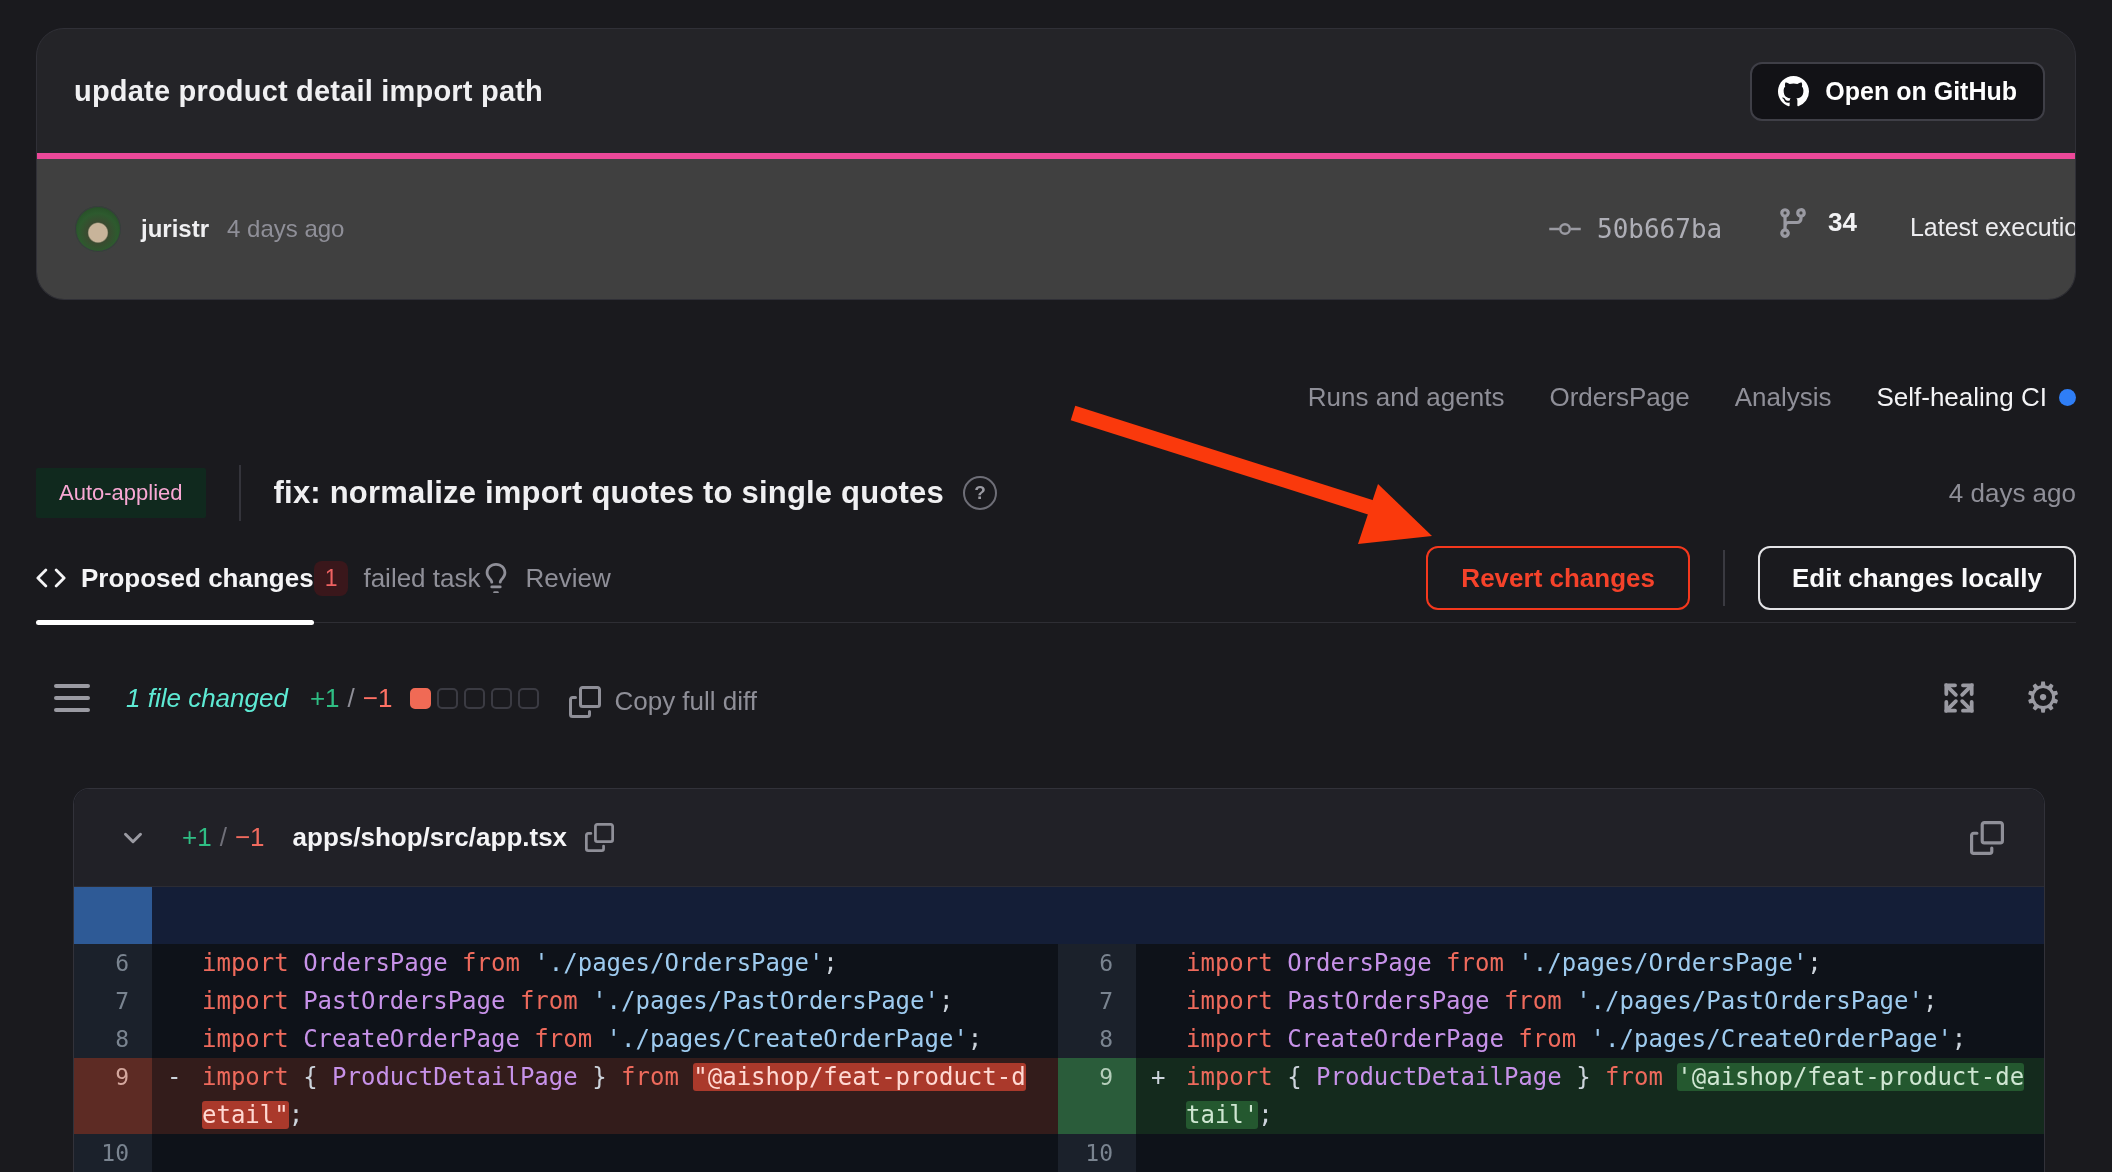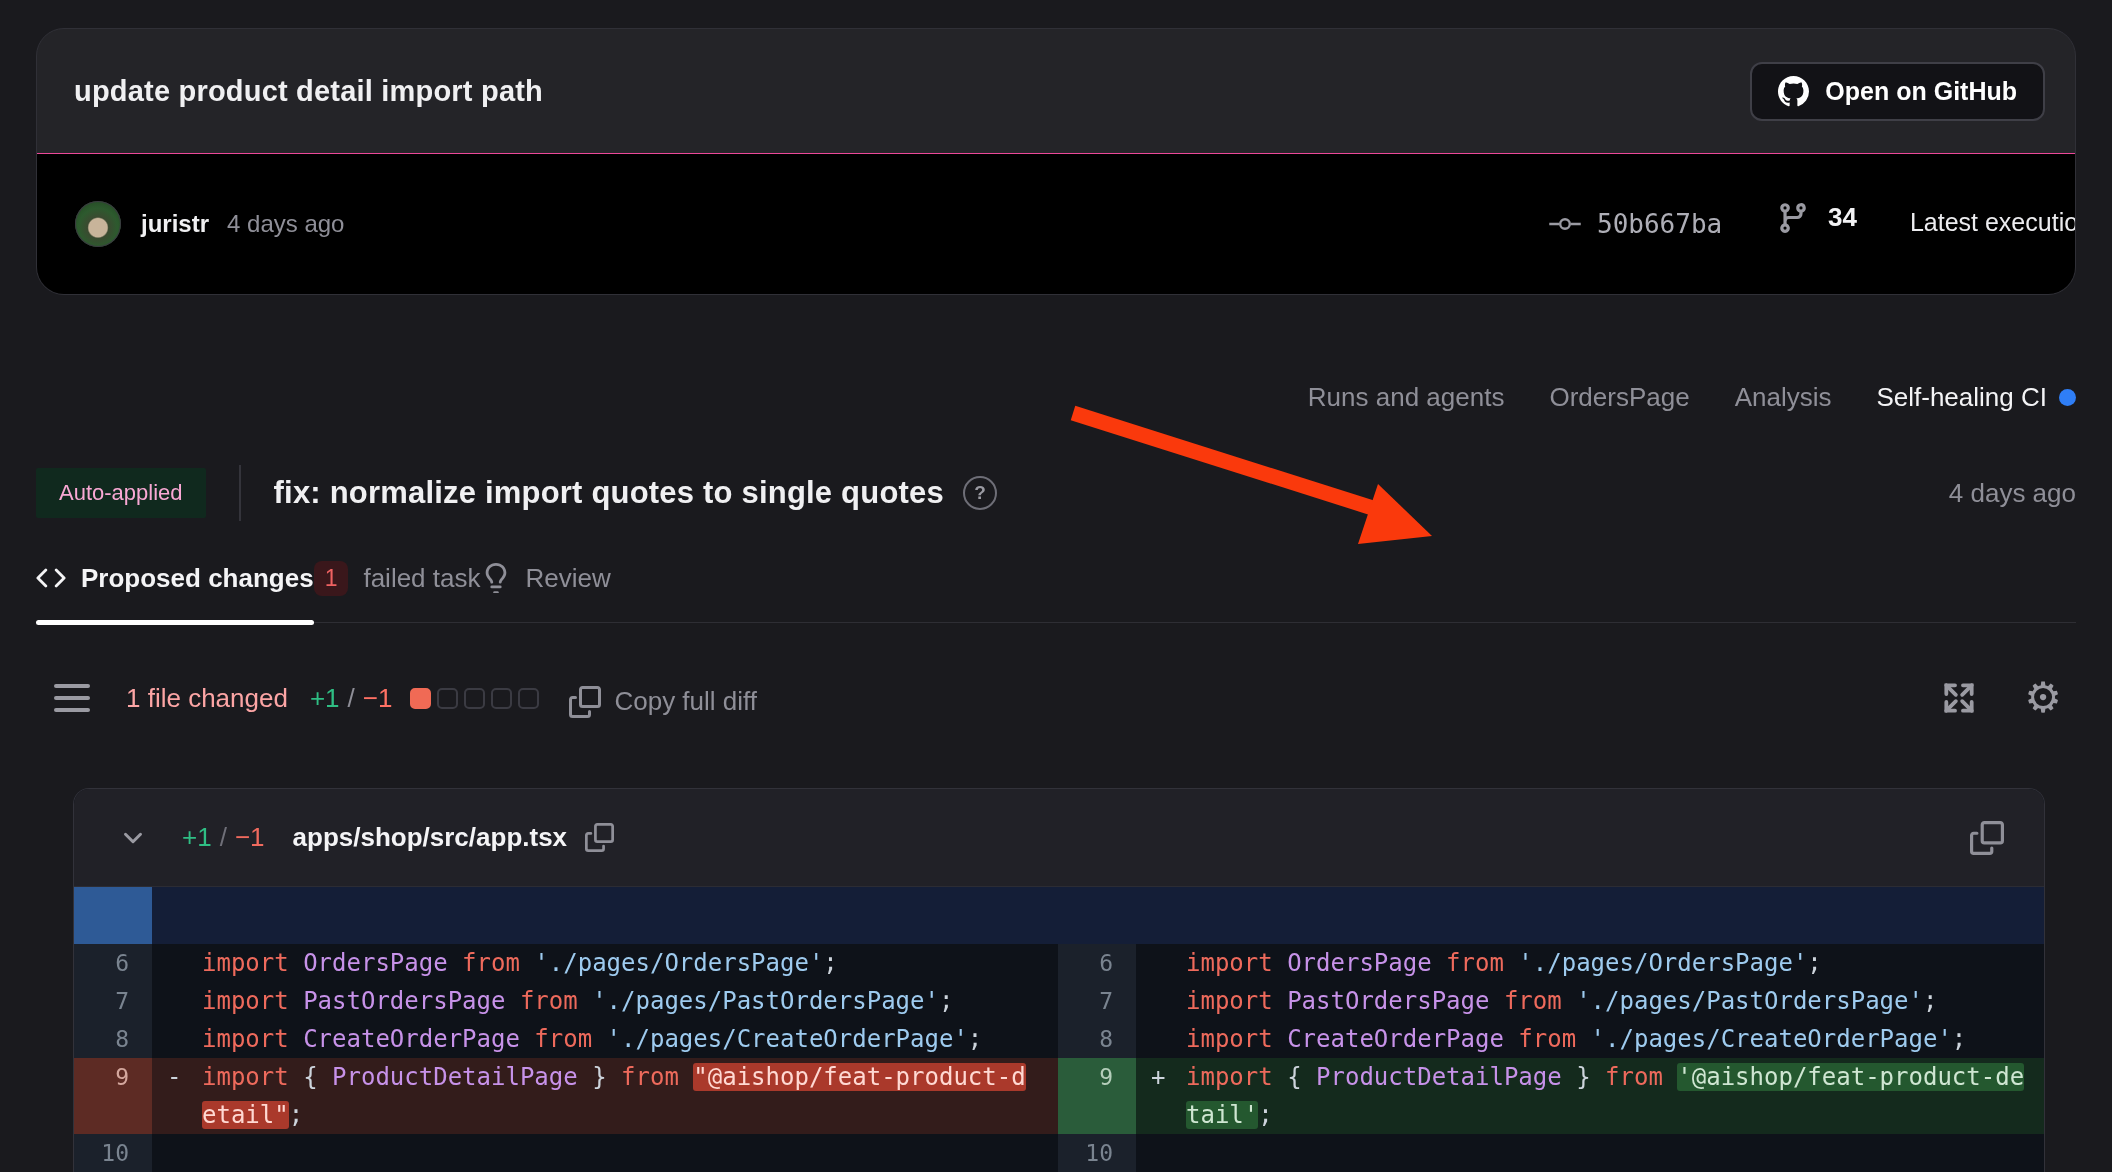--- a/index.html
+++ b/index.html
@@ -9,21 +9,21 @@
 
   
   .commit-card{position:absolute;left:36px;top:28px;width:2038px;border:1px solid #303037;
                border-radius:28px;background:#242428;overflow:hidden;}
   .card-top{height:124px;display:flex;align-items:center;padding:0 30px 0 37px;}
   .card-title{font-size:29px;font-weight:700;letter-spacing:.2px;}
   .gh-btn{margin-left:auto;display:flex;align-items:center;gap:16px;background:#121216;
           border:2px solid #3f3f47;border-radius:12px;height:59px;padding:16px 26px;
           color:#fff;font-size:25px;font-weight:600;cursor:pointer;}
   .gh-btn svg{width:31px;height:31px;fill:#fff;}
-  .card-bottom{height:140px;background:#000000;border-top:1px solid #ec4899;
+  .card-bottom{height:140px;background:#404040;border-top:6px solid #ec4899;
                display:flex;align-items:center;padding:0 32px 0 38px;position:relative;}
   .avatar{width:46px;height:46px;border-radius:50%;flex:none;
           background:radial-gradient(circle at 50% 58%,#c8b49a 0 26%,#3a4a30 30%,#2d5a2e 55%,#20401f 100%);
           box-shadow:inset 0 0 0 1px #3a3a40;}
   .author{font-size:24px;font-weight:700;margin-left:20px;}
   .ago{font-size:24px;color:#8f8f98;margin-left:18px;}
   .meta-sha{position:absolute;left:1510px;top:52px;display:flex;align-items:center;gap:14px;
             color:#aeaeb6;font-family:"DejaVu Sans Mono",monospace;font-size:26px;}
   .meta-sha svg{width:36px;height:36px;stroke:#9a9aa2;fill:none;stroke-width:1.6;}
   .meta-exec{position:absolute;left:1739px;top:44px;display:flex;}
@@ -66,21 +66,21 @@
               font-size:26px;font-weight:600;background:transparent;display:flex;align-items:center;cursor:pointer;}
   .act-div{width:2px;height:56px;background:#3a3a41;margin:0 33px;}
   .btn-edit{height:64px;padding:0 32px;border:2px solid #e3e3e6;border-radius:12px;color:#fafafb;
             font-size:26px;font-weight:600;background:transparent;display:flex;align-items:center;cursor:pointer;}
 
   
   .diff-toolbar{position:absolute;top:668px;left:36px;width:2040px;height:60px;
                 display:flex;align-items:center;}
   .hamburger{width:36px;display:flex;flex-direction:column;gap:8px;margin-left:18px;cursor:pointer;}
   .hamburger i{display:block;height:4px;border-radius:2px;background:#9a9aa2;}
-  .files-changed{font-size:26px;color:#fca5a5;margin-left:36px;}
+  .files-changed{font-size:26px;color:#5eead4;margin-left:36px;font-style:italic;}
   .stat-add{color:#2fbe84;font-size:26px;margin-left:22px;}
   .stat-slash{color:#8f8f98;font-size:26px;margin-left:8px;}
   .stat-del{color:#ff7164;font-size:26px;margin-left:8px;}
   .blocks{display:flex;gap:6px;margin-left:18px;}
   .blk{width:21px;height:21px;border-radius:5px;border:2px solid #3b3b43;box-sizing:border-box;}
   .blk.fill{background:#f06a55;border-color:#f06a55;}
   .copy-diff{display:flex;align-items:center;gap:13px;margin-left:30px;color:#8f8f98;
              font-size:26px;cursor:pointer;margin-top:7px;}
   .copy-diff svg{width:32px;height:32px;fill:#8f8f98;}
   .tool-icons{margin-left:auto;display:flex;align-items:center;gap:46px;margin-right:14px;}
@@ -207,20 +207,25 @@
           <span class="tab-badge">1</span>
           <span>failed task</span>
         </div>
         <div class="tab">
           <svg viewBox="0 0 16 16">
             <path d="M8 1.5c-2.363 0-4 1.69-4 3.75 0 .984.424 1.625.984 2.304l.214.253c.223.264.47.556.673.848.284.411.537.896.621 1.49a.75.75 0 0 1-1.484.211c-.04-.282-.163-.547-.37-.847a8.456 8.456 0 0 0-.542-.68c-.084-.1-.173-.205-.268-.32C3.201 7.75 2.5 6.766 2.5 5.25 2.5 2.31 4.863 0 8 0s5.5 2.31 5.5 5.25c0 1.516-.701 2.5-1.328 3.259-.095.115-.184.22-.268.319-.207.245-.383.453-.541.681-.208.3-.33.565-.37.847a.751.751 0 0 1-1.485-.212c.084-.593.337-1.078.621-1.489.203-.292.45-.584.673-.848.075-.088.147-.173.213-.253.561-.679.985-1.32.985-2.304 0-2.06-1.637-3.75-4-3.75ZM5.75 12h4.5a.75.75 0 0 1 0 1.5h-4.5a.75.75 0 0 1 0-1.5Zm.75 3.75a.75.75 0 0 1 .75-.75h1.5a.75.75 0 0 1 0 1.5h-1.5a.75.75 0 0 1-.75-.75Z"></path>
           </svg>
           <span>Review</span>
         </div>
       </div>
+    <div class="actions">
+      <button class="btn-revert">Revert changes</button>
+      <span class="act-div"></span>
+      <button class="btn-edit">Edit changes locally</button>
+    </div>
   </div>
 
   <div class="diff-toolbar">
     <span class="hamburger">
         <i></i>
         <i></i>
         <i></i>
       </span>
     <span class="files-changed">1 file changed</span>
     <span class="stat-add">+1</span>

